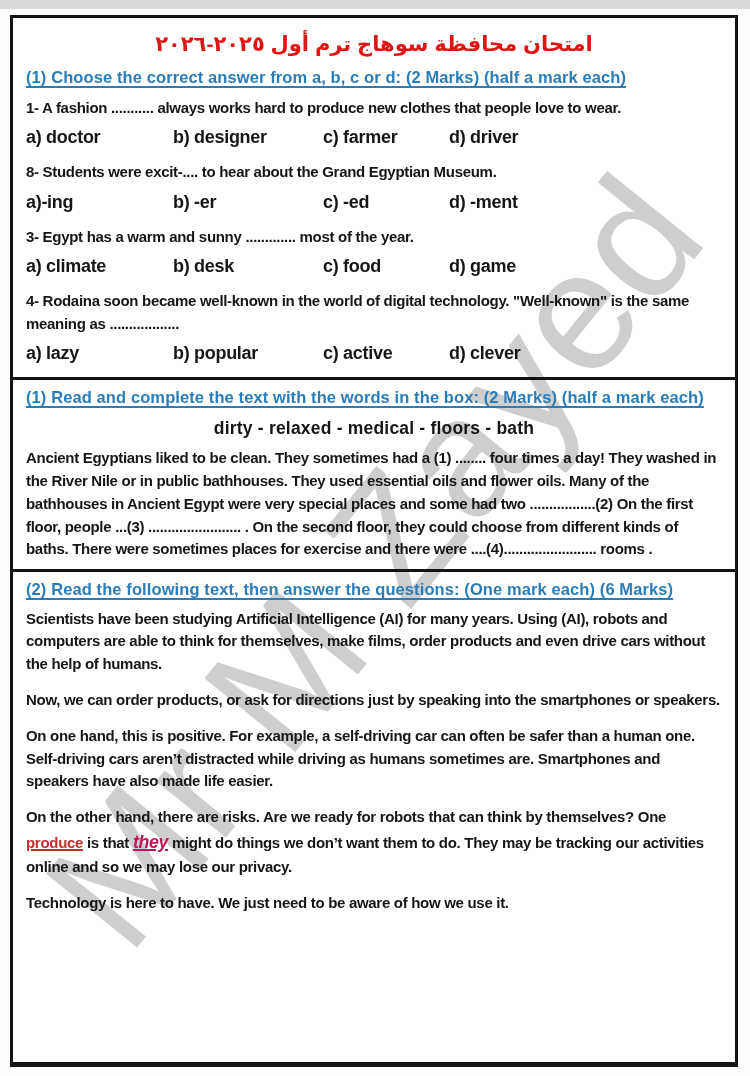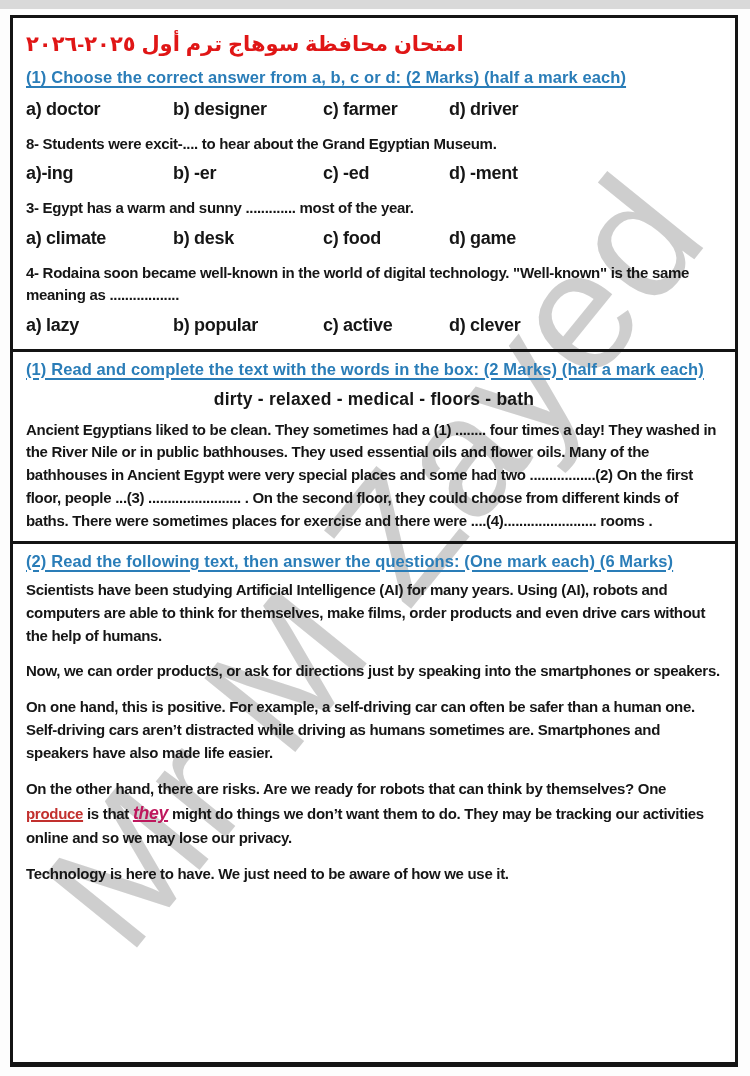--- a/index.html
+++ b/index.html
@@ -29,21 +29,21 @@
     color: #8d8d8d; opacity: 0.42; white-space: nowrap;
     z-index: 0; pointer-events: none;
   }
   .content {
     position: relative; z-index: 1;
     padding: 10px 13px 0 13px;
     color: #161616;
   }
   .title-ar {
     direction: rtl;
-    text-align: left;
+    text-align: center;
     color: #e01616;
     font-size: 21px; font-weight: 700;
     line-height: 1.3;
     margin: 2px 0 10px 0;
   }
   .blue-head {
     color: #2a7db8;
     font-size: 16.5px; font-weight: 700;
     line-height: 1.3;
     text-decoration: underline;
@@ -106,20 +106,21 @@
 
   <div class="sheet">
     <div class="watermark">Mr M Zayed</div>
 
     <div class="content">
 
       <h1 class="title-ar" dir="rtl">امتحان محافظة سوهاج ترم أول ٢٠٢٥-٢٠٢٦</h1>
 
       <h2 class="blue-head">(1) Choose the correct answer from a, b, c or d: (2 Marks) (half a mark each)</h2>
 
+      <p class="q">1- A fashion ...........  always works hard to produce new clothes that people love to wear.</p>
       <div class="opts">
         <span>a) doctor</span>
         <span>b) designer</span>
         <span>c) farmer</span>
         <span>d) driver</span>
       </div>
 
       <p class="q">8- Students were excit-.... to hear about the Grand Egyptian Museum.</p>
       <div class="opts">
         <span>a)-ing</span>

